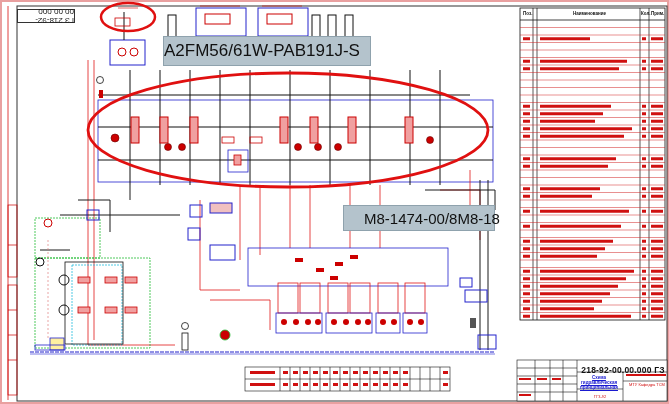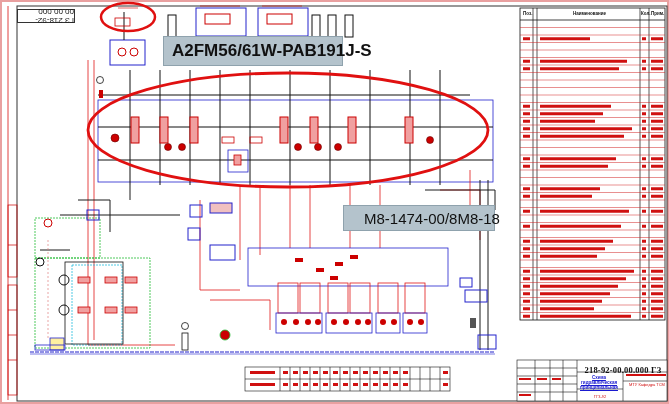--- a/index.html
+++ b/index.html
@@ -1,22 +1,22 @@
 <!DOCTYPE html>
 <html><head>
 <meta charset="utf-8">
 <style>
   html, body { margin:0; padding:0; background:#ffffff; }
   body { width:669px; height:404px; position:relative; overflow:hidden; font-family:"Liberation Sans", sans-serif; }
   #sheet { position:absolute; left:0; top:0; width:669px; height:404px; }
   .callout { position:absolute; background:#b4c3cc; border:1px solid #8fa2ad; color:#111; font-family:"Liberation Sans", sans-serif; white-space:nowrap; display:flex; align-items:center; }
-  #callout-pump { left:163px; top:36px; width:180px; height:30px; font-size:17px; padding-left:8px; box-sizing:border-box;font-weight:bold; }
+  #callout-pump { left:163px; top:36px; width:208px; height:30px; font-size:17px; box-sizing:border-box; }
   #callout-valve { left:343px; top:205px; width:152px; height:26px; font-size:15px; padding-left:20px; box-sizing:border-box; }
   .stamp { position:absolute; left:17px; top:9px; width:56px; height:12px; font-family:"Liberation Sans Narrow","Liberation Sans",sans-serif; font-size:8px; color:#222; transform:rotate(180deg); display:flex; align-items:center; justify-content:center; border:1px solid #333; background:#fff; }
-  .tb-code { position:absolute; left:578px; top:365px; width:90px; font-size:8.5px; font-weight:bold; color:#111; text-align:center; letter-spacing:0.2px;font-family:Liberation Serif, serif; }
+  .tb-code { position:absolute; left:578px; top:365px; width:90px; font-size:8.5px; font-weight:bold; color:#111; text-align:center; letter-spacing:0.2px; }
   .tb-title { position:absolute; left:577px; top:375px; width:44px; font-size:4.5px; color:#1a1ad0; text-align:center; line-height:5px; font-weight:bold; text-decoration:underline; }
   .tb-sub { position:absolute; left:585px; top:394px; width:30px; font-size:4px; color:#d01010; text-align:center; }
   .tb-org { position:absolute; left:628px; top:383px; width:38px; font-size:4px; color:#d01010; text-align:center; line-height:4.5px; }
   .spec-h { position:absolute; font-size:4.5px; font-weight:bold; color:#111; }
 </style>
 </head>
 <body>
 
 <svg id="sheet" width="669" height="404" viewBox="0 0 669 404" xmlns="http://www.w3.org/2000/svg">
 

